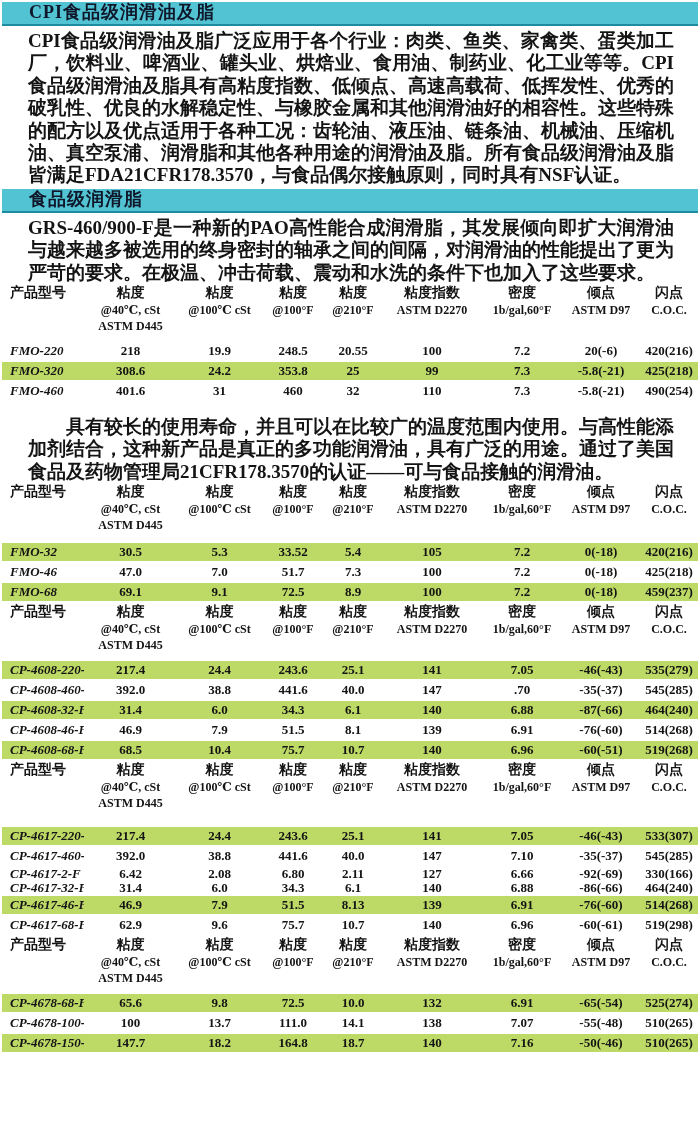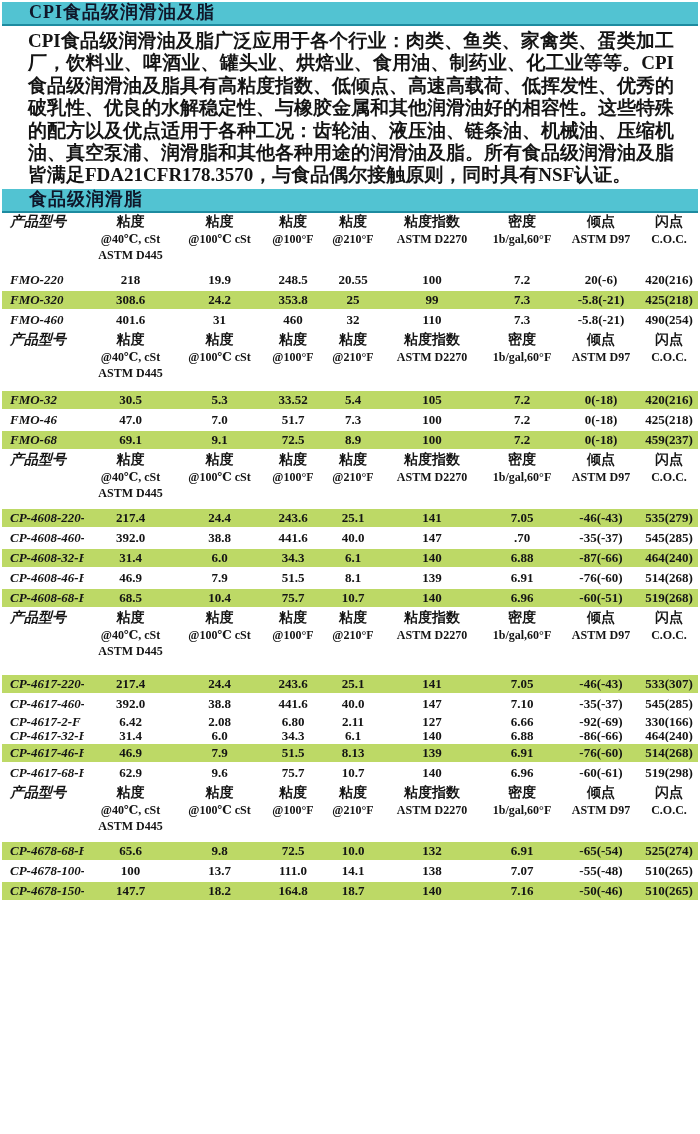--- a/index.html
+++ b/index.html
@@ -25,21 +25,21 @@
   }
   .para.indent{text-indent:2em;margin-top:14px;}
   table.spec{
     width:696px;margin:0 2px;border-collapse:collapse;table-layout:fixed;
   }
   table.spec th,table.spec td{
     font-weight:bold;text-align:center;padding:0;overflow:hidden;white-space:nowrap;
   }
   thead th{font-size:14px;line-height:18px;vertical-align:top;}
   thead th.sub{font-size:12px;line-height:16px;}
-  thead th.model{text-align:left;padding-left:8px;font-size:14px;font-style:italic;}
+  thead th.model{text-align:left;padding-left:8px;font-size:14px;}
   tbody td{font-size:13px;line-height:18px;border-top:2px solid #fff;border-bottom:2px solid #fff;}
   tbody td.model{text-align:left;padding-left:8px;font-style:italic;}
   tbody tr.hl td{background:var(--hl,#bdd966);}
   tbody tr.gap td{border:none;background:#fff;}
   .t1{margin-top:2px;}
   .t2{margin-top:8px;}
   .t3{margin-top:36px;}
   .t4{margin-top:12px;}
   .t5{margin-top:24px;}
   
@@ -50,20 +50,21 @@
 <body>
 
 <div class="page">
 
   <div class="banner">CPI食品级润滑油及脂</div>
 
   <p class="para">CPI食品级润滑油及脂广泛应用于各个行业：肉类、鱼类、家禽类、蛋类加工厂，饮料业、啤酒业、罐头业、烘焙业、食用油、制药业、化工业等等。CPI食品级润滑油及脂具有高粘度指数、低倾点、高速高载荷、低挥发性、优秀的破乳性、优良的水解稳定性、与橡胶金属和其他润滑油好的相容性。这些特殊的配方以及优点适用于各种工况：齿轮油、液压油、链条油、机械油、压缩机油、真空泵浦、润滑脂和其他各种用途的润滑油及脂。所有食品级润滑油及脂皆满足FDA21CFR178.3570，与食品偶尔接触原则，同时具有NSF认证。</p>
 
   <div class="banner second">食品级润滑脂</div>
 
+  <p class="para">GRS-460/900-F是一种新的PAO高性能合成润滑脂，其发展倾向即扩大润滑油与越来越多被选用的终身密封的轴承之间的间隔，对润滑油的性能提出了更为严苛的要求。在极温、冲击荷载、震动和水洗的条件下也加入了这些要求。</p>
 
   <table class="spec t1">
     <colgroup>
       <col style="width:82px">
         <col style="width:93px">
         <col style="width:85px">
       <col style="width:62px">
         <col style="width:58px">
         <col style="width:100px">
       <col style="width:80px">
@@ -136,20 +137,21 @@
           <td>460</td>
           <td>32</td>
           <td>110</td>
           <td>7.3</td>
           <td>-5.8(-21)</td>
           <td>490(254)</td>
         </tr>
       </tbody>
   </table>
 
+  <p class="para indent">具有较长的使用寿命，并且可以在比较广的温度范围内使用。与高性能添加剂结合，这种新产品是真正的多功能润滑油，具有广泛的用途。通过了美国食品及药物管理局21CFR178.3570的认证——可与食品接触的润滑油。</p>
 
   <table class="spec t2">
     <colgroup>
       <col style="width:82px">
         <col style="width:93px">
         <col style="width:85px">
       <col style="width:62px">
         <col style="width:58px">
         <col style="width:100px">
       <col style="width:80px">

